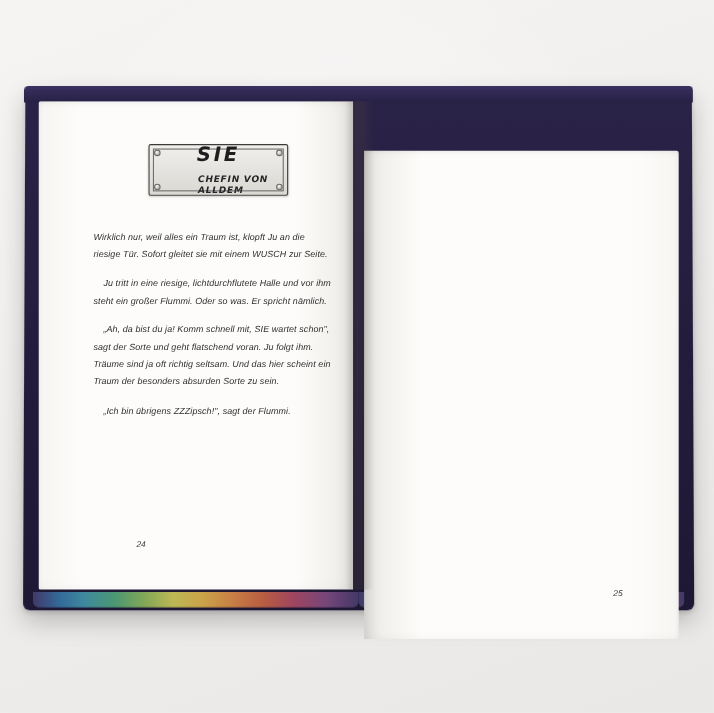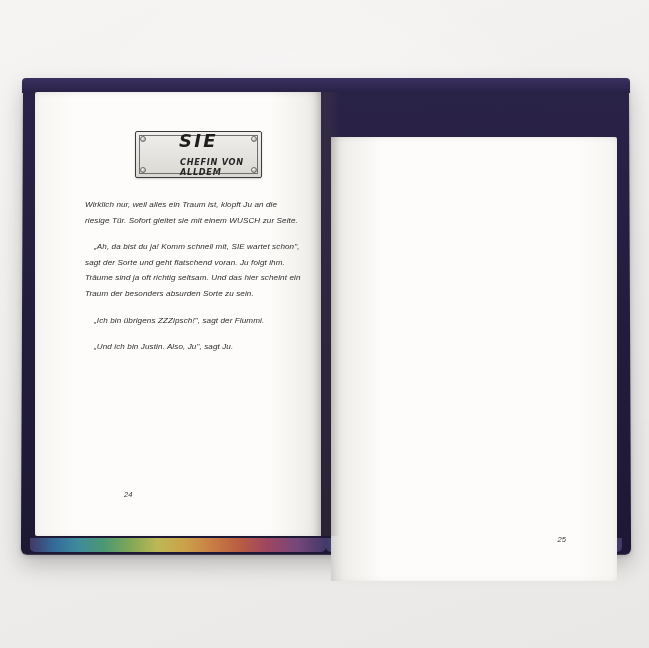--- a/index.html
+++ b/index.html
@@ -117,21 +117,21 @@
   .text-col {
     position: absolute;
     font-family: "Liberation Sans", sans-serif;
     color: #2c2c2c;
     font-size: 8.1px;
     line-height: 15.6px;
     letter-spacing: 0.1px;
   }
   .text-col.left  { left: 50px; top: 105px; width: 218px; }
 
-  .para { margin: 0 0 11px 0; text-indent: 9px; }
+  .para { margin: 11px 0 11px 0; text-indent: 9px; }
   .para.noindent { text-indent: 0; }
 
   
   .plaque {
     position: absolute;
     left: 100px;
     top: 39px;
     width: 125px;
     height: 45px;
     background: linear-gradient(180deg, #f0efec 0%, #e3e2de 55%, #d9d8d3 100%);
@@ -211,23 +211,23 @@
         <div class="screw" style="right:4px; bottom:4px;"></div>
         <div class="plaque-inner">
           <div class="plaque-title">SIE</div>
           <div class="plaque-rule"></div>
           <div class="plaque-sub">CHEFIN VON ALLDEM</div>
         </div>
       </div>
 
       <div class="text-col left">
         <p class="para noindent">Wirklich nur, weil alles ein Traum ist, klopft Ju an die riesige Tür. Sofort gleitet sie mit einem WUSCH zur Seite.</p>
+        <p class="para">Ju tritt in eine riesige, lichtdurchflutete Halle und vor ihm steht ein großer Flummi. Oder so was. Er spricht nämlich.</p>
         <p class="para">„Ah, da bist du ja! Komm schnell mit, SIE wartet schon", sagt der Sorte und geht flatschend voran. Ju folgt ihm. Träume sind ja oft richtig seltsam. Und das hier scheint ein Traum der besonders absurden Sorte zu sein.</p>
         <p class="para">„Ich bin übrigens ZZZipsch!", sagt der Flummi.</p>
-        <p class="para">„Und ich bin Justin. Also, Ju", sagt Ju.</p>
       </div>
 
       <div class="folio left">24</div>
     </div>
 
     <div class="page right">
 
       <div class="folio right">25</div>
     </div>
 

